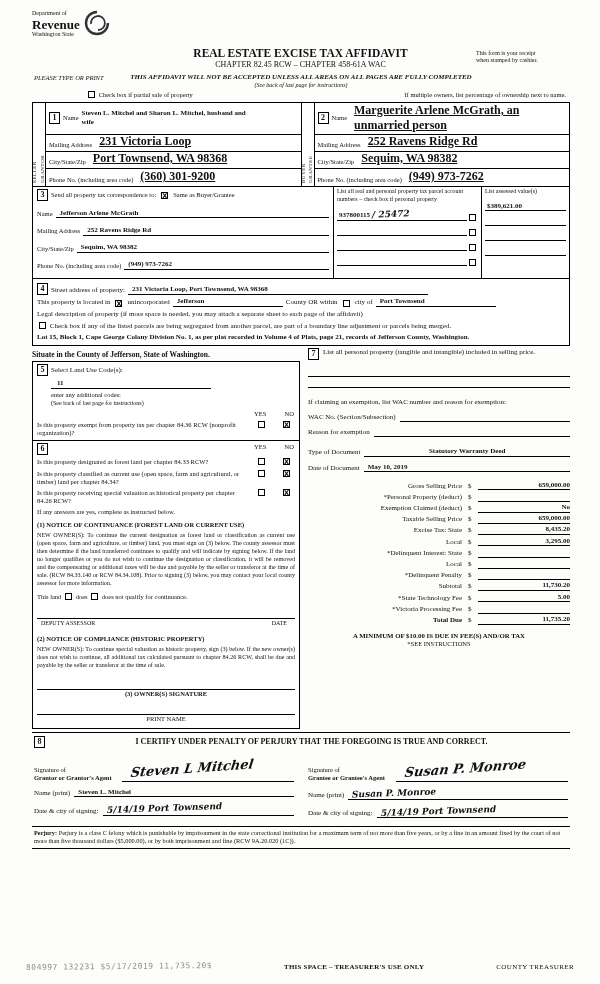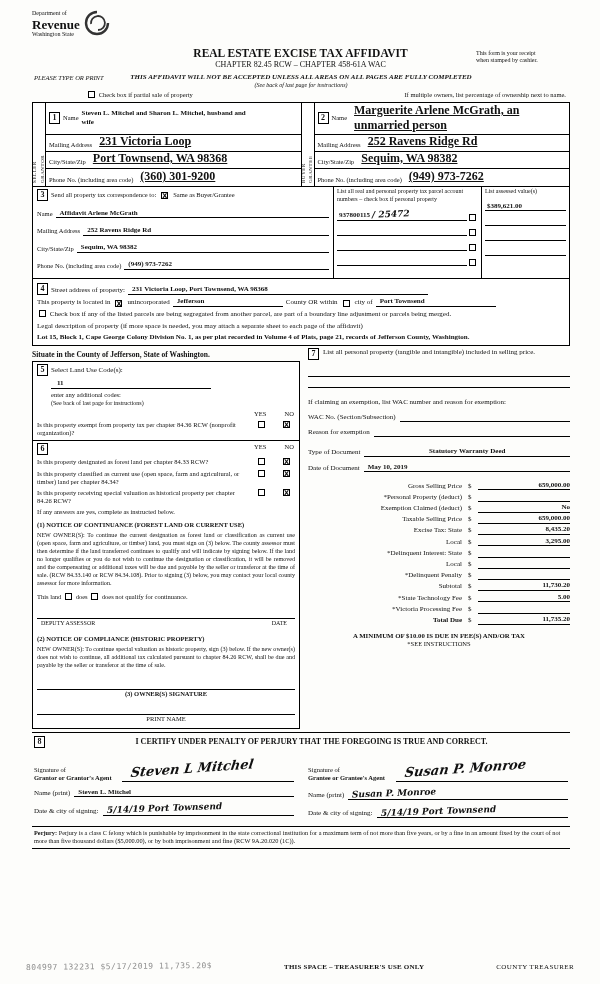--- a/index.html
+++ b/index.html
@@ -208,21 +208,21 @@
   <div class="sec3">
     <div class="s3left">
       <div class="s3head">
         <span class="badge">3</span>
         <span>Send all property tax correspondence to:</span>
         <span class="cb on"></span>
         <span>Same as Buyer/Grantee</span>
       </div>
       <div class="sfield">
         <span>Name</span>
-        <span class="ulv">Affidavit Arlene McGrath</span>
+        <span class="ulv">Jefferson Arlene McGrath</span>
       </div>
       <div class="sfield">
         <span>Mailing Address</span>
         <span class="ulv">252 Ravens Ridge Rd</span>
       </div>
       <div class="sfield">
         <span>City/State/Zip</span>
         <span class="ulv">Sequim, WA 98382</span>
       </div>
       <div class="sfield">
@@ -268,25 +268,25 @@
     <div class="s4line">
       <span>This property is located in</span>
       <span class="cb on"></span>
       <span>unincorporated</span>
       <span class="ulv" style="flex:0 0 110px">Jefferson</span>
       <span>County OR within</span>
       <span class="cb"></span>
       <span>city of</span>
       <span class="ulv" style="flex:0 0 120px">Port Townsend</span>
     </div>
+    <div class="inlineline f6">Legal description of property (if more space is needed, you may attach a separate sheet to each page of the affidavit)</div>
     <div class="inlineline f65">
       <span class="cb"></span>
       <span>Check box if any of the listed parcels are being segregated from another parcel, are part of a boundary line adjustment or parcels being merged.</span>
     </div>
-    <div class="inlineline f6">Legal description of property (if more space is needed, you may attach a separate sheet to each page of the affidavit)</div>
     <div class="inlineline b f75">Lot 15, Block 1, Cape George Colony Division No. 1, as per plat recorded in Volume 4 of Plats, page 21, records of Jefferson County, Washington.</div>
   </div>
 
   <div class="cols">
     <div class="colL">
       <div class="b f75" style="margin-top:3px">Situate in the County of Jefferson, State of Washington.</div>
 
       <div class="sec5">
         <div class="s3head">
           <span class="badge">5</span>

